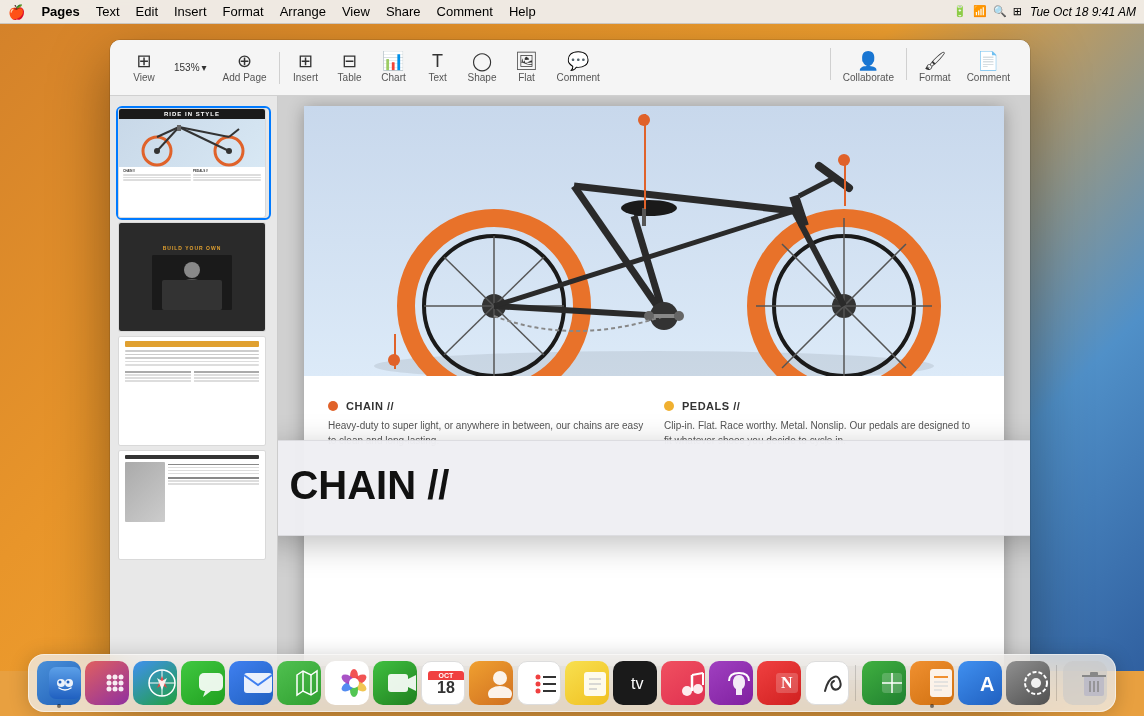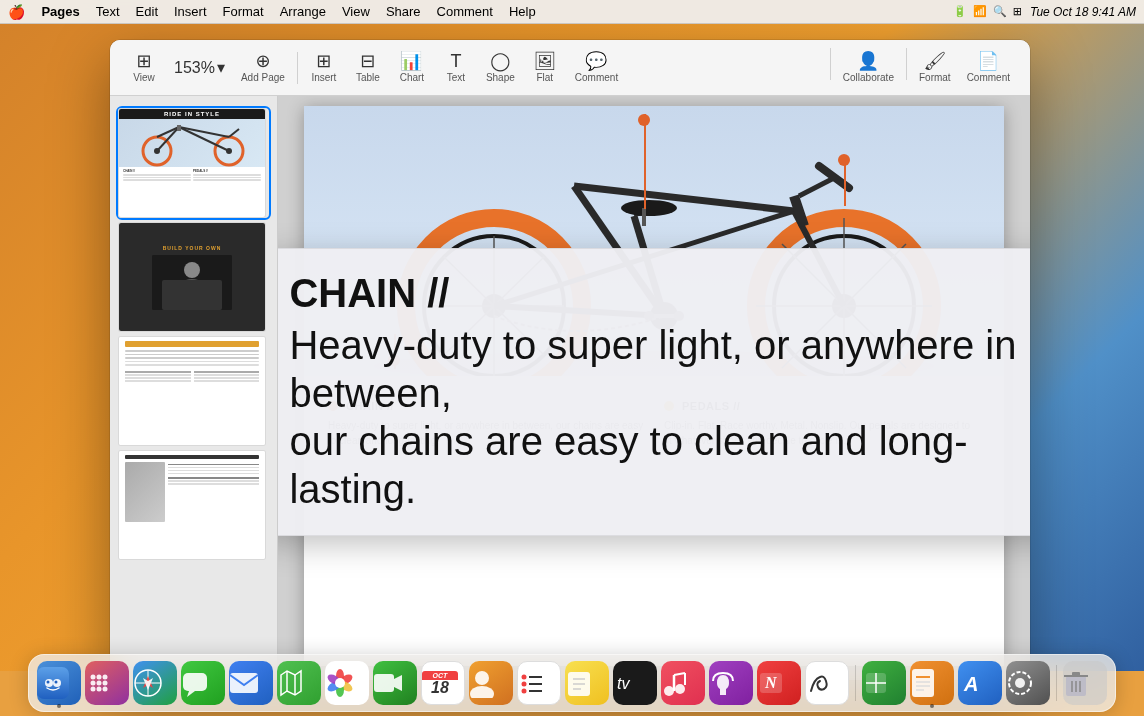--- a/index.html
+++ b/index.html
@@ -144,21 +144,21 @@
     .toolbar-separator {
       width: 1px;
       height: 32px;
       background: #d0d0d0;
       margin: 0 4px;
     }
     .toolbar-zoom {
       display: flex;
       align-items: center;
       padding: 4px 8px;
-      font-size: 16px;
+      font-size: 10px;
       color: #333;
       cursor: pointer;
       gap: 2px;
     }
     .toolbar-right {
       margin-left: auto;
       display: flex;
       gap: 0;
     }
 
@@ -283,26 +283,25 @@
       gap: 4px;
       z-index: 200;
       box-shadow: 0 2px 20px rgba(0,0,0,0.2);
     }
     .dock-item {
       width: 44px;
       height: 44px;
       border-radius: 10px;
       display: flex;
       align-items: center;
-      justify-content: flex-start;
+      justify-content: flex-end;
       font-size: 28px;
       cursor: pointer;
       position: relative;
       flex-shrink: 0;
-      font-style: italic;
     }
     .dock-separator {
       width: 1px;
       height: 36px;
       background: rgba(0,0,0,0.15);
       margin: 0 2px;
     }
     .dock-item .dock-dot {
       position: absolute;
       bottom: -3px;
@@ -611,24 +610,20 @@
                 <div class="col-dot col-dot-yellow"></div>
                 <span class="col-title">PEDALS //</span>
               </div>
               <p class="col-text">Clip-in. Flat. Race worthy. Metal. Nonslip. Our pedals are designed to fit whatever shoes you decide to cycle in.</p>
             </div>
           </div>
         </div>
 
         <div style="position:absolute; bottom:130px; left:50%; transform:translateX(-48%); width:820px; background:rgba(238,238,243,0.97); border-radius:12px; padding:22px 28px; box-shadow:0 8px 32px rgba(0,0,0,0.25); z-index:50; border:0.5px solid rgba(0,0,0,0.08);">
           <div style="font-size:40px; font-weight:700; color:#111; line-height:1.1; margin-bottom:6px; font-family:-apple-system,BlinkMacSystemFont,sans-serif;">CHAIN //</div>
-          <div style="font-size:40px; font-weight:400; color:#111; line-height:1.2; font-family:-apple-system,BlinkMacSystemFont,sans-serif;">
-            <span>Heavy-duty to super light, or anywhere in between,</span><br>
-            <span>our chains are easy to clean and long-lasting.</span>
-          </div>
         </div>
 
       </div>
 
     </div>
 
   </div>
 
 </div>
 

